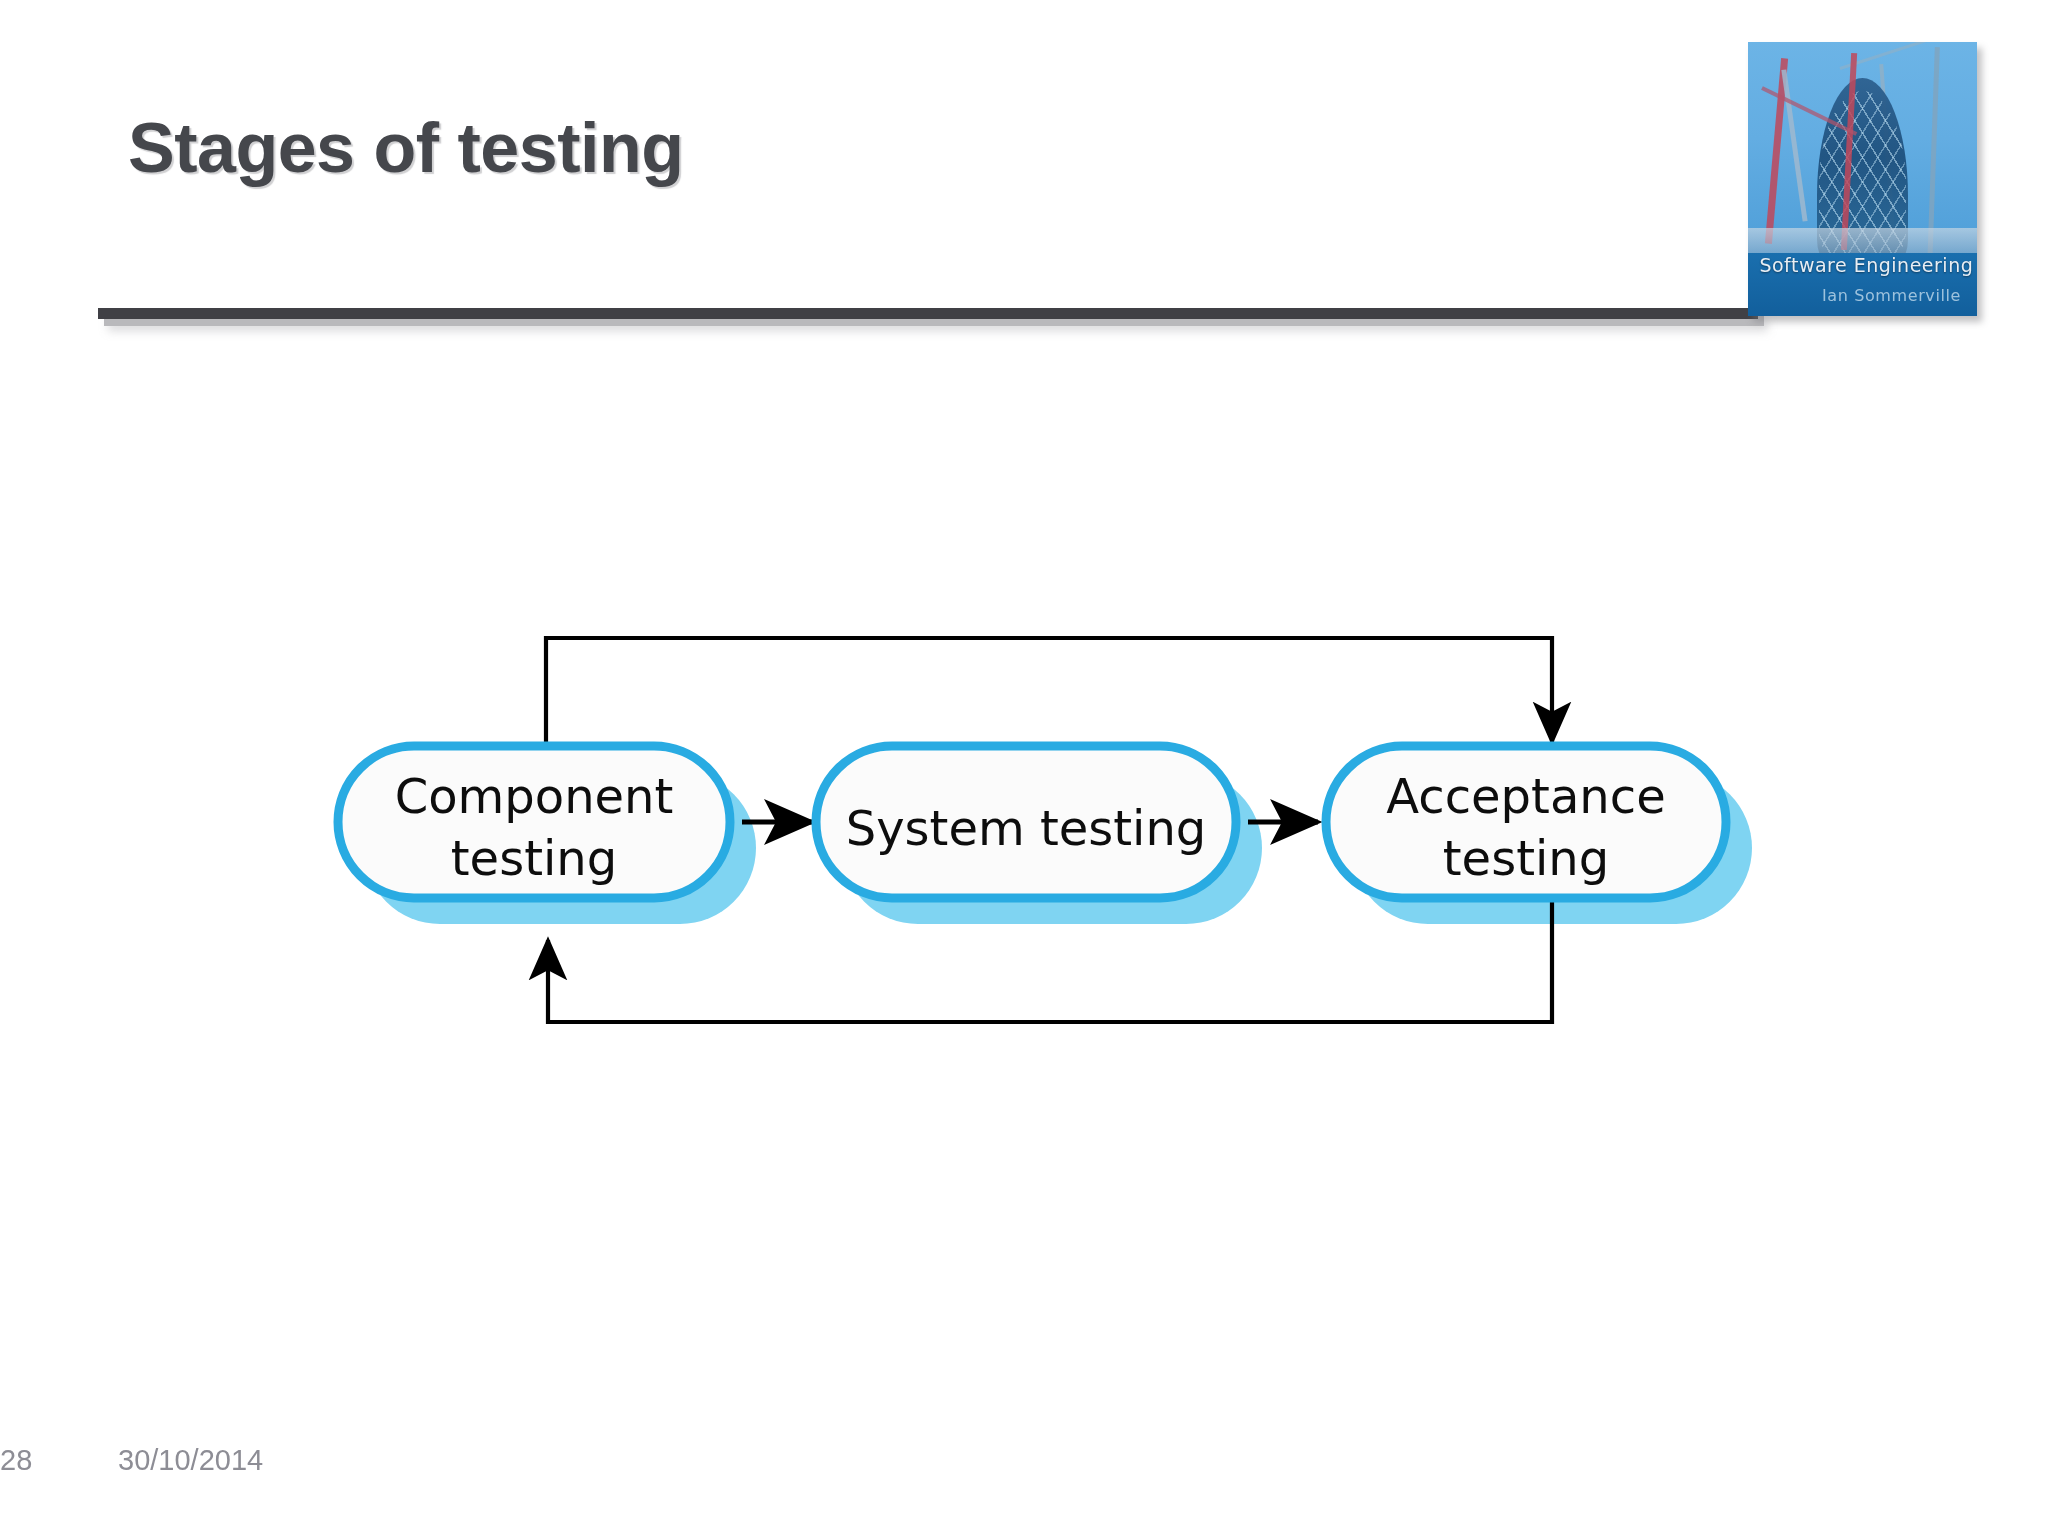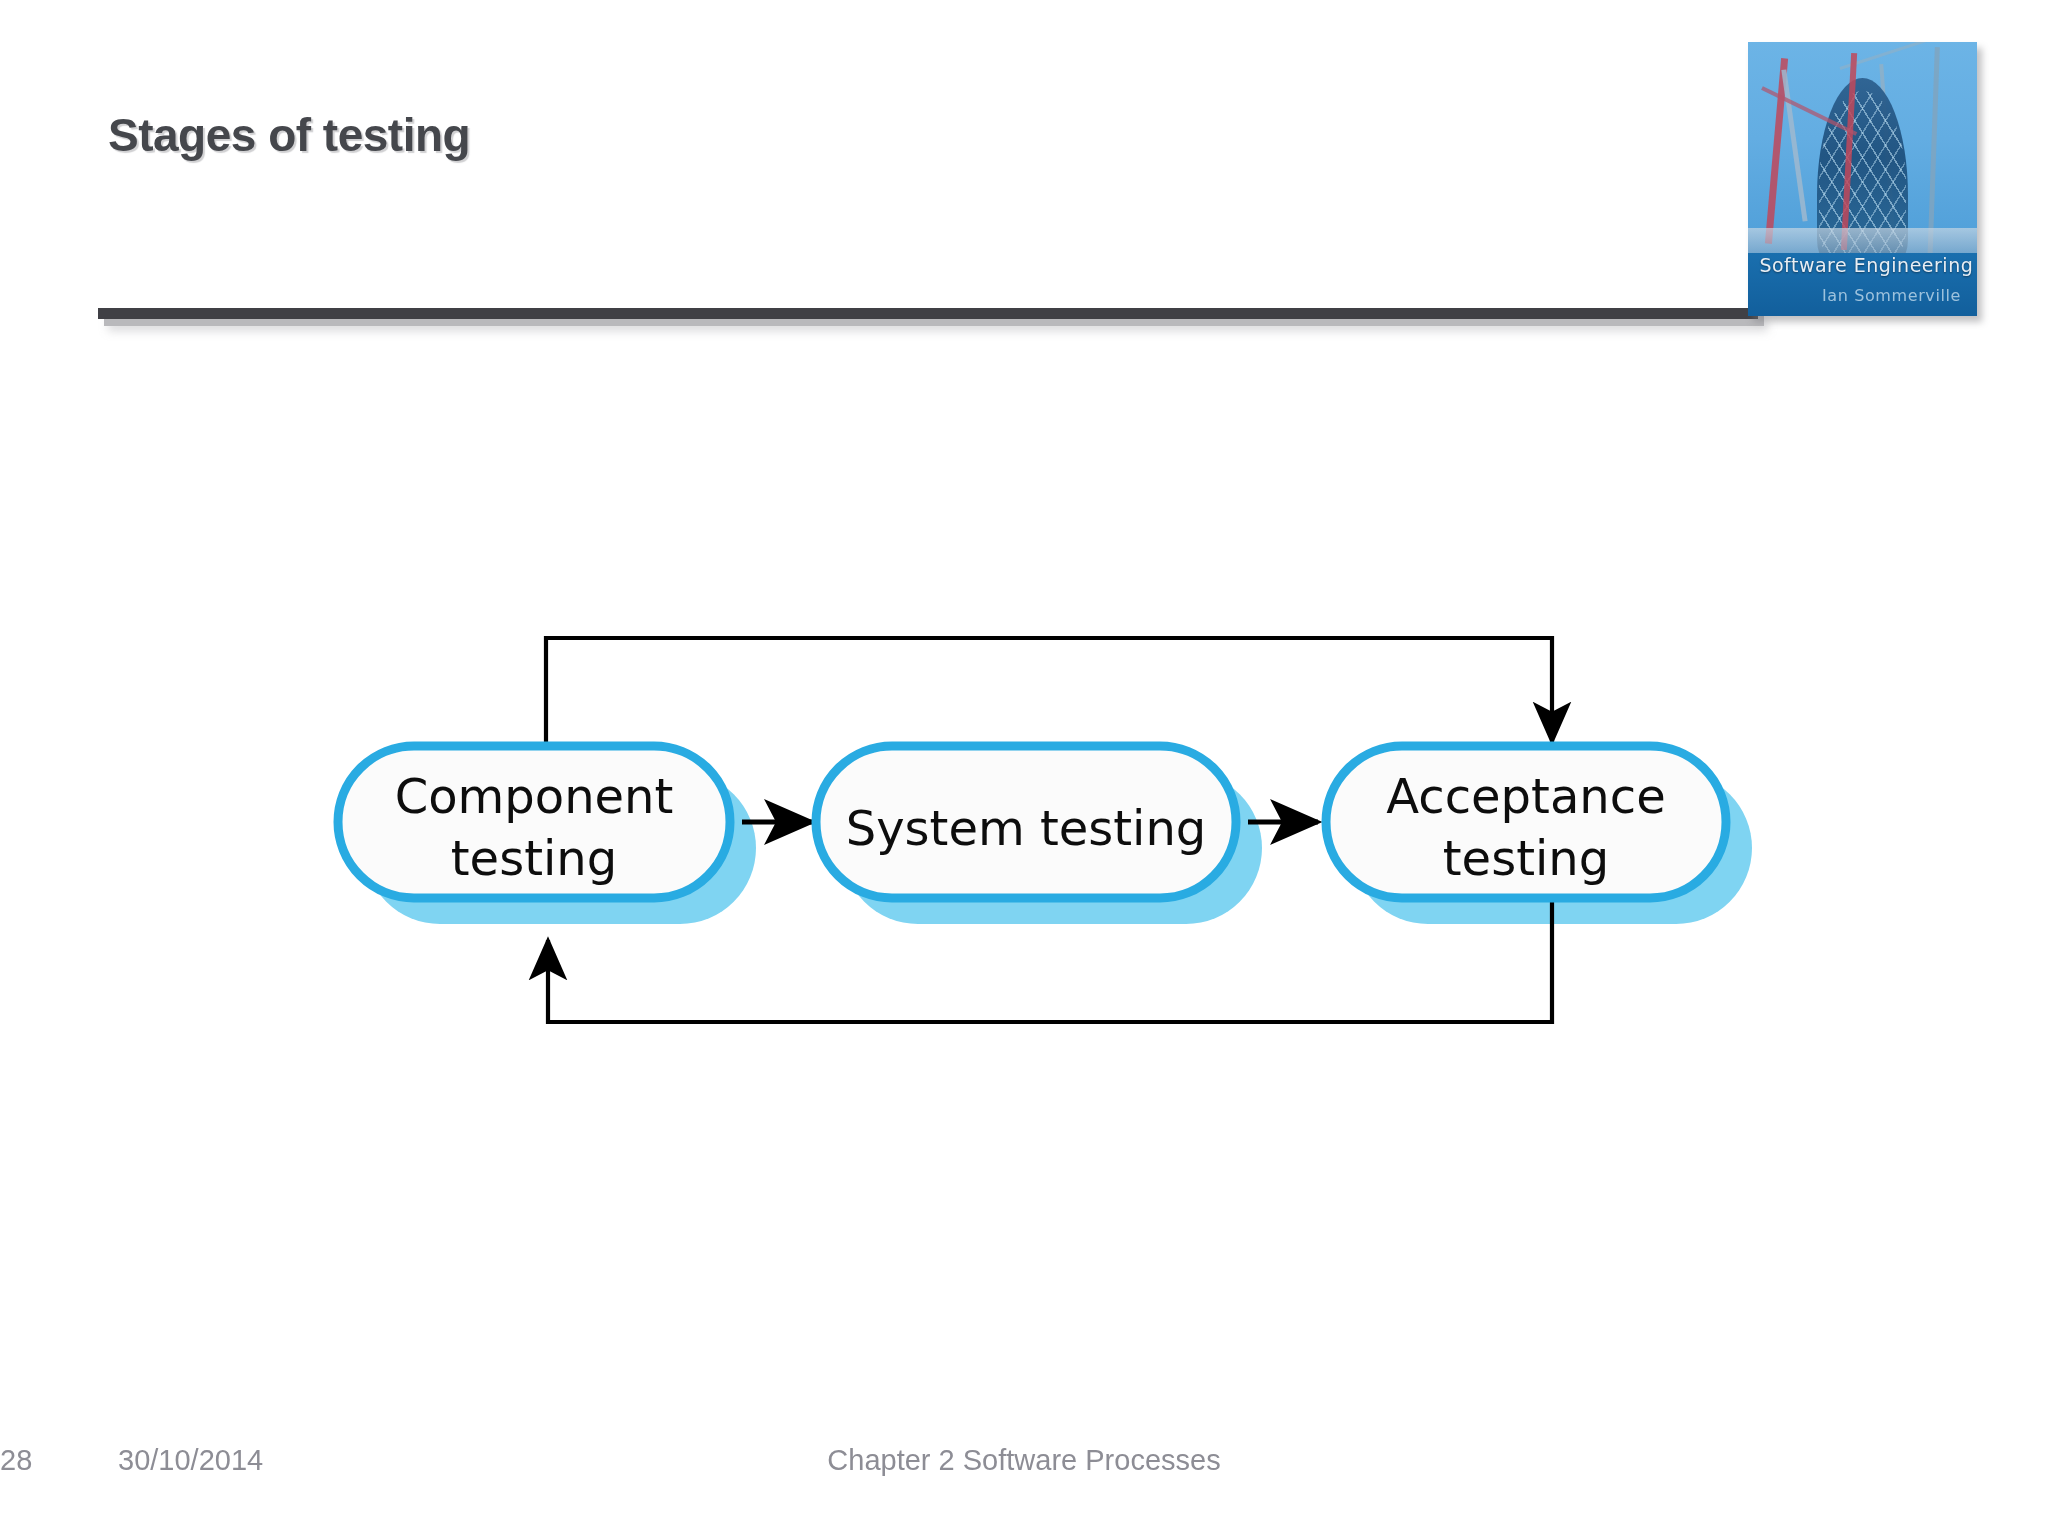--- a/index.html
+++ b/index.html
@@ -22,23 +22,23 @@
     position: absolute;
     left: 0; top: 0;
     width: 2048px;
     height: 1536px;
     background: #ffffff;
   }
 
   
   #slide-title {
     position: absolute;
-    left: 108px;
+    left: 128px;
     top: 108px;
-    font-size: 46px;
+    font-size: 70px;
     font-weight: bold;
     color: #45474c;
     letter-spacing: -0.5px;
     text-shadow: 2px 2px 1px rgba(120,120,125,0.35);
     white-space: nowrap;
   }
 
   
   #title-rule {
     position: absolute;
@@ -231,16 +231,15 @@
 
       <g>
         <rect x="1326" y="746" width="400" height="152" rx="76" ry="76" fill="#fbfbfb" stroke="#29abe2" stroke-width="9"></rect>
         <text class="node-label" x="1526" y="800" text-anchor="middle" dominant-baseline="middle" font-family="DejaVu Sans, sans-serif" font-size="48" fill="#0d0d0d">Acceptance</text>
         <text class="node-label" x="1526" y="862" text-anchor="middle" dominant-baseline="middle" font-family="DejaVu Sans, sans-serif" font-size="48" fill="#0d0d0d">testing</text>
       </g>
     </svg>
   </div>
 
   <div class="footer-text" id="footer-date">30/10/2014</div>
-  <div class="footer-text" id="footer-center">Chapter 2 Software Processes</div>
   <div class="footer-text" id="footer-page">28</div>
 
 </div>
 
 </body></html>

